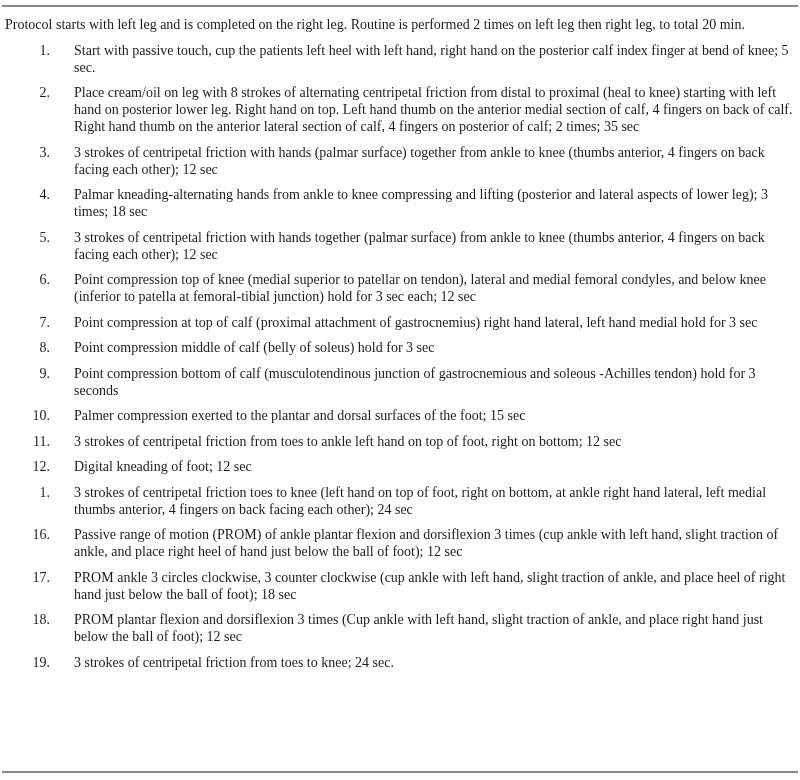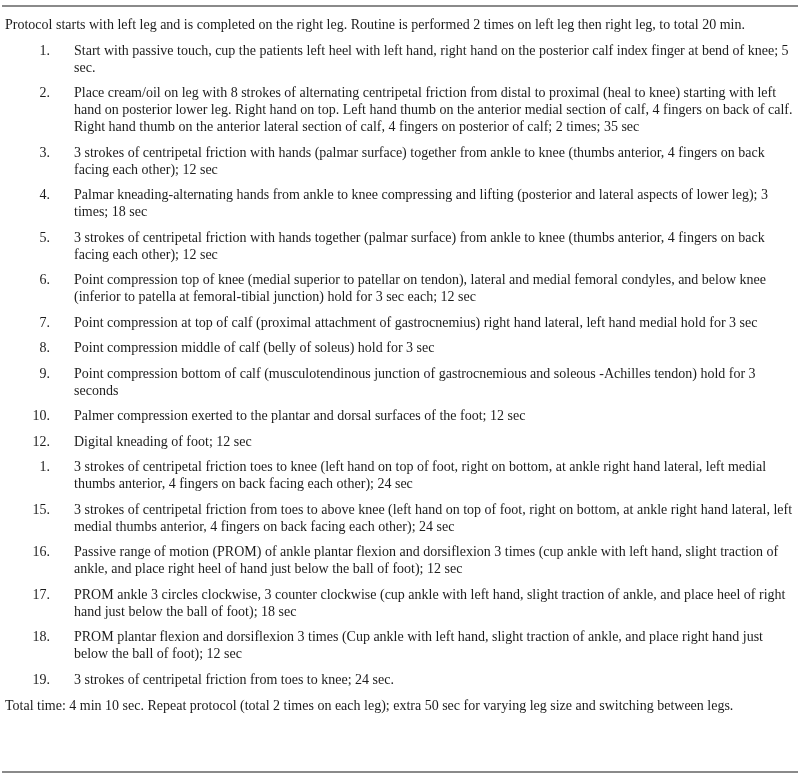--- a/index.html
+++ b/index.html
@@ -70,46 +70,45 @@
       <div class="item">
         <span class="num">8.</span>
         <span class="txt">Point compression middle of calf (belly of soleus) hold for 3 sec</span>
       </div>
       <div class="item">
         <span class="num">9.</span>
         <span class="txt">Point compression bottom of calf (musculotendinous junction of gastrocnemious and soleous -Achilles tendon) hold for 3 seconds</span>
       </div>
       <div class="item">
         <span class="num">10.</span>
-        <span class="txt">Palmer compression exerted to the plantar and dorsal surfaces of the foot; 12 sec</span>
+        <span class="txt">Palmer compression exerted to the plantar and dorsal surfaces of the foot; 15 sec</span>
+      </div>
+      <div class="item">
+        <span class="num">11.</span>
+        <span class="txt">3 strokes of centripetal friction from toes to ankle left hand on top of foot, right on bottom; 12 sec</span>
       </div>
       <div class="item">
         <span class="num">12.</span>
         <span class="txt">Digital kneading of foot; 12 sec</span>
       </div>
       <div class="item">
         <span class="num">1.</span>
         <span class="txt">3 strokes of centripetal friction toes to knee (left hand on top of foot, right on bottom, at ankle right hand lateral, left medial thumbs anterior, 4 fingers on back facing each other); 24 sec</span>
-      </div>
-      <div class="item">
-        <span class="num">15.</span>
-        <span class="txt">3 strokes of centripetal friction from toes to above knee (left hand on top of foot, right on bottom, at ankle right hand lateral, left medial thumbs anterior, 4 fingers on back facing each other); 24 sec</span>
       </div>
       <div class="item">
         <span class="num">16.</span>
         <span class="txt">Passive range of motion (PROM) of ankle plantar flexion and dorsiflexion 3 times (cup ankle with left hand, slight traction of ankle, and place right heel of hand just below the ball of foot); 12 sec</span>
       </div>
       <div class="item">
         <span class="num">17.</span>
         <span class="txt">PROM ankle 3 circles clockwise, 3 counter clockwise (cup ankle with left hand, slight traction of ankle, and place heel of right hand just below the ball of foot); 18 sec</span>
       </div>
       <div class="item">
         <span class="num">18.</span>
         <span class="txt">PROM plantar flexion and dorsiflexion 3 times (Cup ankle with left hand, slight traction of ankle, and place right hand just below the ball of foot); 12 sec</span>
       </div>
       <div class="item">
         <span class="num">19.</span>
         <span class="txt">3 strokes of centripetal friction from toes to knee; 24 sec.</span>
       </div>
     </div>
-  <p class="footer">Total time: 4 min 10 sec. Repeat protocol (total 2 times on each leg); extra 50 sec for varying leg size and switching between legs.</p>
   <div class="rule bottom"></div>
 </div>
 
 </body></html>

